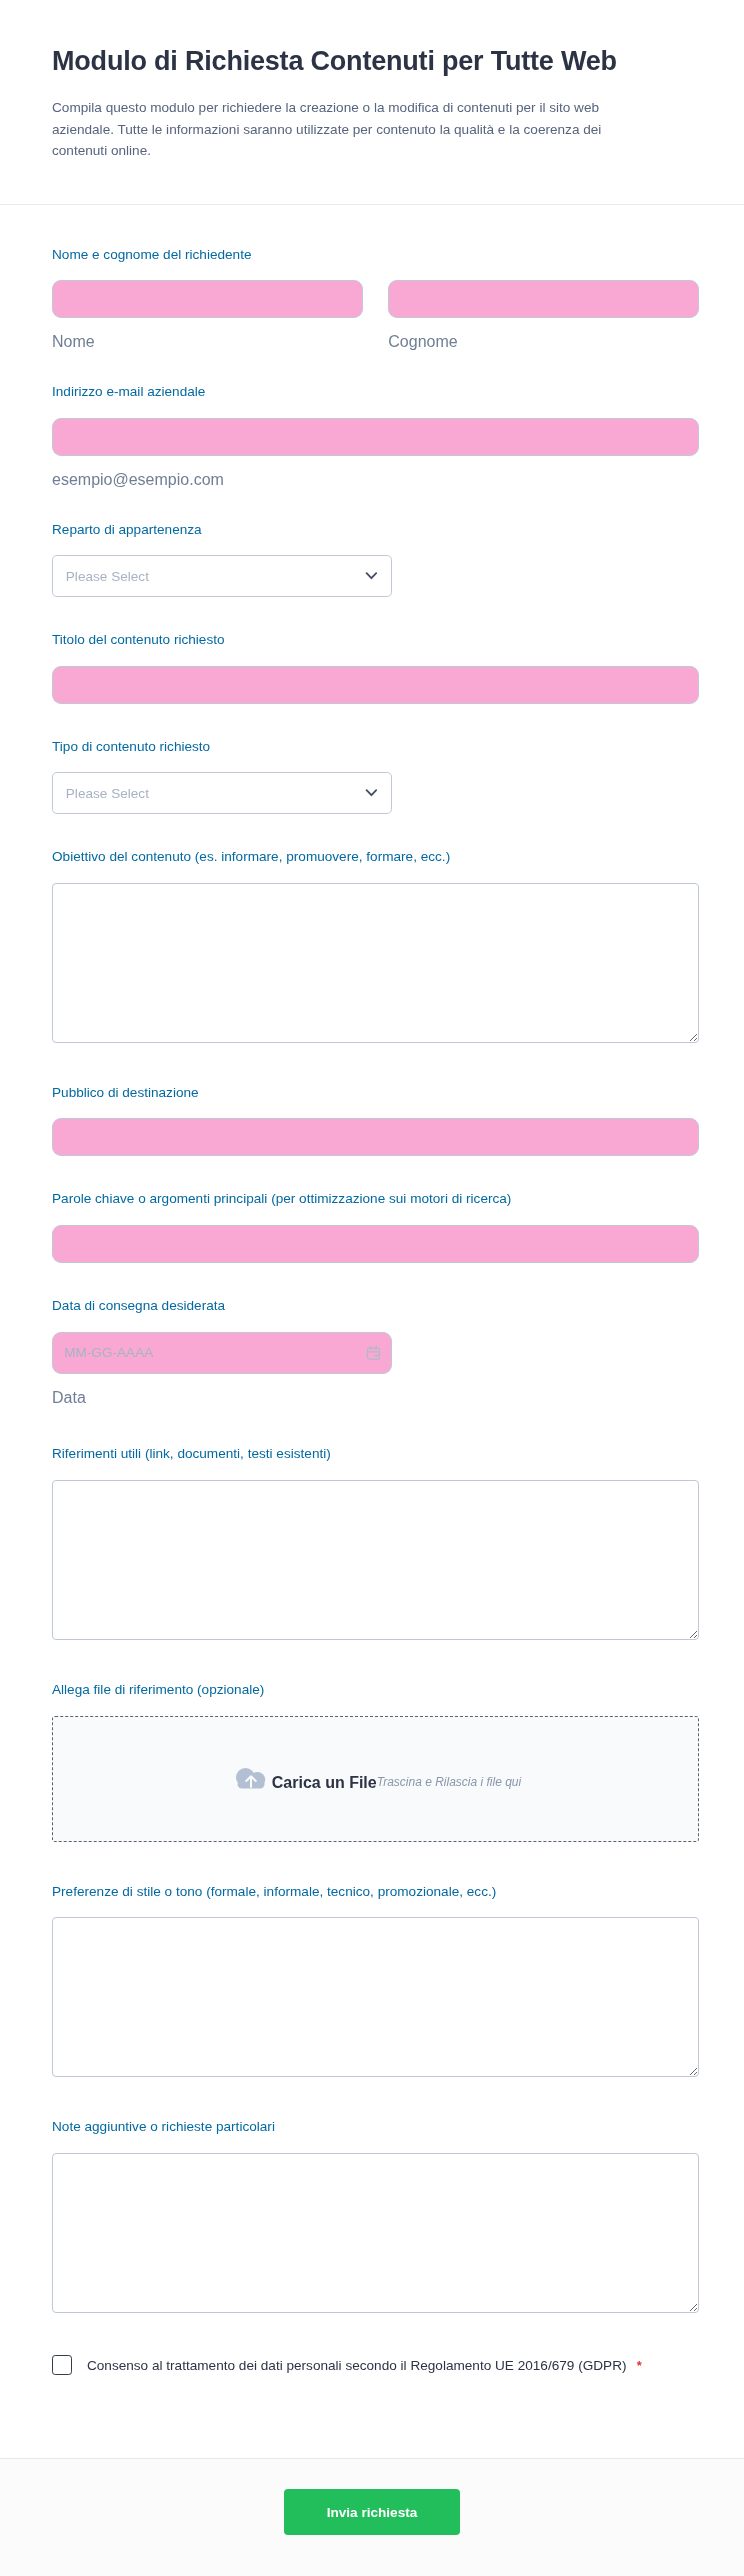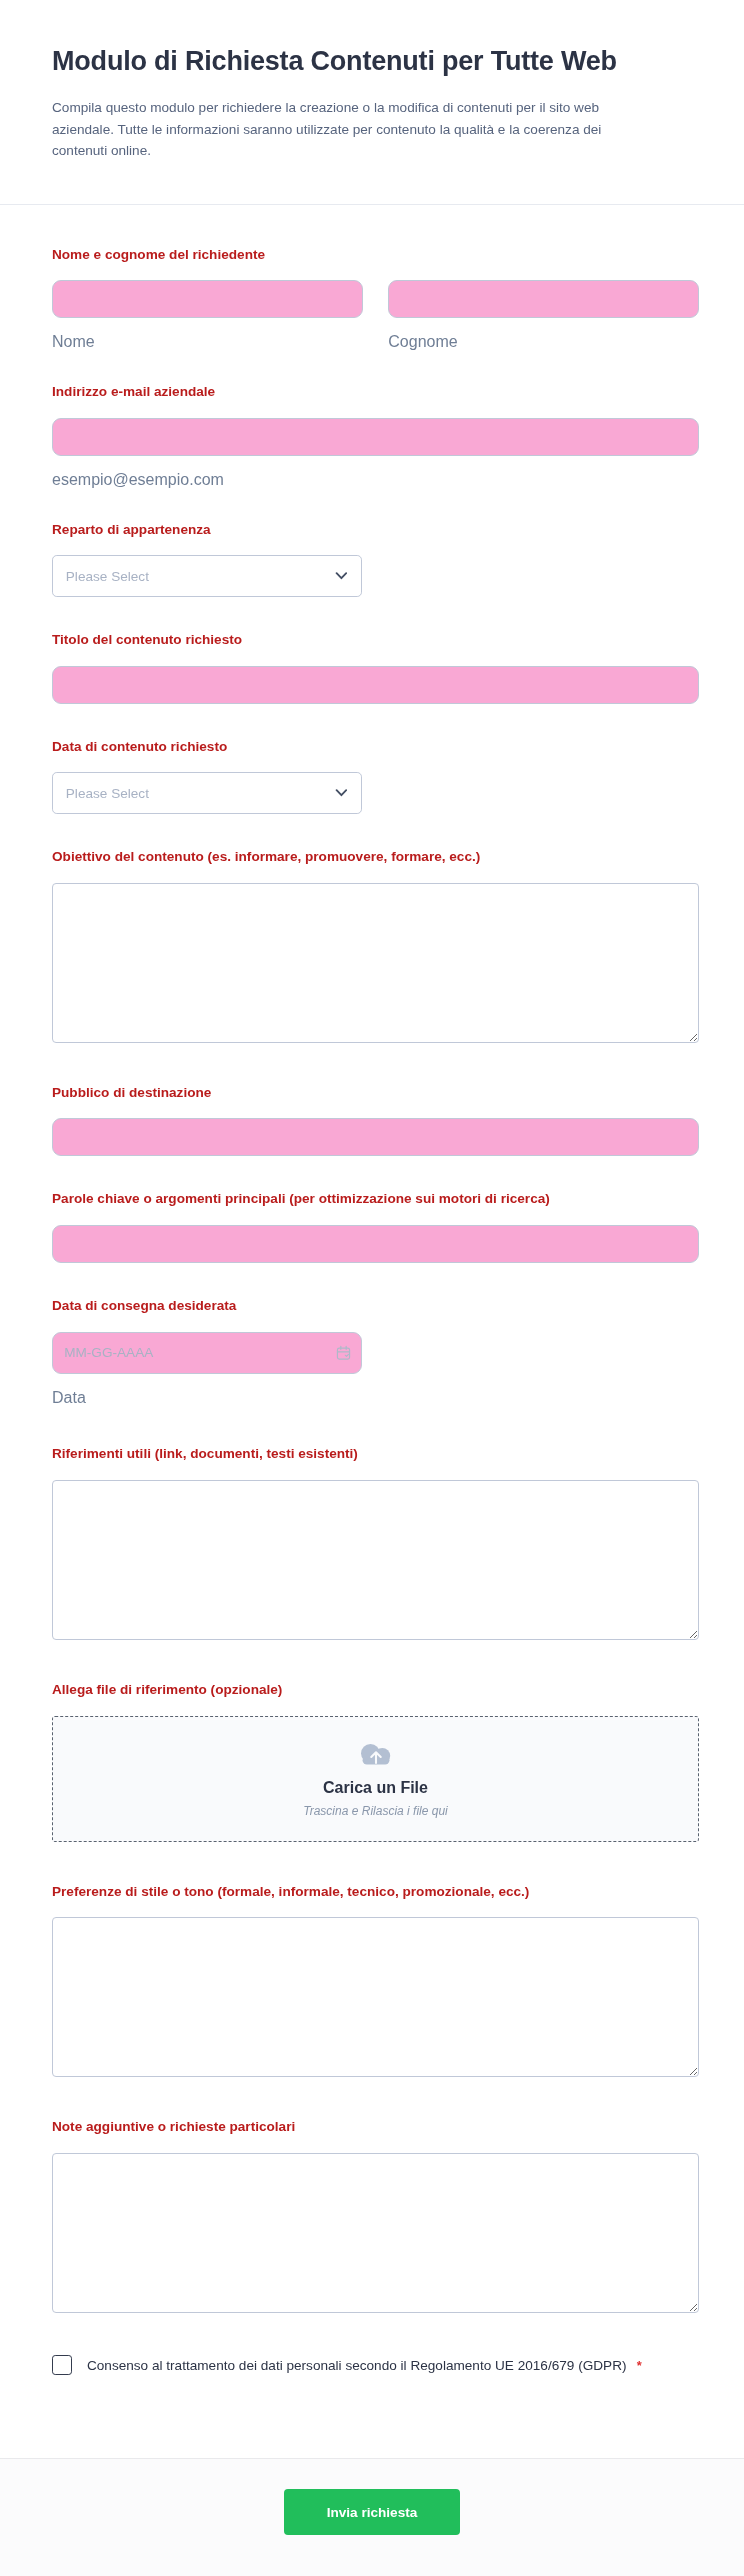--- a/index.html
+++ b/index.html
@@ -39,28 +39,28 @@
     width: 100%;
     background: #E7EAF0;
   }
   
   .form-body { padding: 42px 45px 45px 52px; }
   .field { margin-bottom: 35px; }
   .field.big { margin-bottom: 42px; }
   .field-label {
     display: block;
     font-size: 13.6px;
-    font-weight: 700;
-    color: #b91c1c;
+    font-weight: 400;
+    color: #0369a1;
     line-height: 16px;
     margin-bottom: 17.6px;
   }
   .cols { display: flex; gap: 25.6px; max-width: 647px; }
   .col { flex: 1; }
-  .half { width: 310px; }
+  .half { width: 340px; }
   .text-input {
     display: block;
     width: 100%;
     height: 38px;
     border: 0.8px solid #C0C8D8;
     border-radius: 9px;
     padding: 4.8px 11.2px;
     font-family: inherit;
     font-size: 13.6px;
     color: #2C3345;
@@ -106,21 +106,21 @@
   .date-wrap .text-input { height: 42px; padding-right: 35px; }
   .cal-icon { position: absolute; right: 10.4px; top: 50%; transform: translateY(-50%); cursor: pointer; }
   
   .dropzone {
     width: 647px;
     height: 126px;
     border: 0.8px dashed #59626F;
     border-radius: 3.2px;
     background: #F9FAFC;
     display: flex;
-    flex-direction: column;
+    flex-direction: row;
     align-items: center;
     justify-content: center;
     cursor: pointer;
   }
   .dz-title { margin-top: 9.6px; font-size: 16px; font-weight: 700; color: #2C3345; }
   .dz-hint  { margin-top: 6.4px; font-size: 12px; color: #8A97AB; font-style: italic; }
   
   .consent { margin-top: 4.8px; max-width: 596px; }
   .consent-label { font-size: 13.6px; line-height: 21px; color: #2C3345; cursor: pointer; }
   .checkbox {
@@ -208,21 +208,21 @@
         </svg>
       </div>
     </section>
 
     <section class="field">
       <span class="field-label">Titolo del contenuto richiesto</span>
       <input type="text" class="text-input half" value="" style="">
     </section>
 
     <section class="field">
-      <span class="field-label">Data di contenuto richiesto</span>
+      <span class="field-label">Tipo di contenuto richiesto</span>
       <div class="select-box half" role="combobox">
         <span class="select-value">Please Select</span>
         <svg class="chevron" width="12.8" height="8" viewBox="0 0 16 10" fill="none">
           <path d="M2 1.5 L8 7.8 L14 1.5" stroke="#434E63" stroke-width="2.3" stroke-linecap="round" stroke-linejoin="round"></path>
         </svg>
       </div>
     </section>
 
     <section class="field big">
       <span class="field-label">Obiettivo del contenuto (es. informare, promuovere, formare, ecc.)</span>

